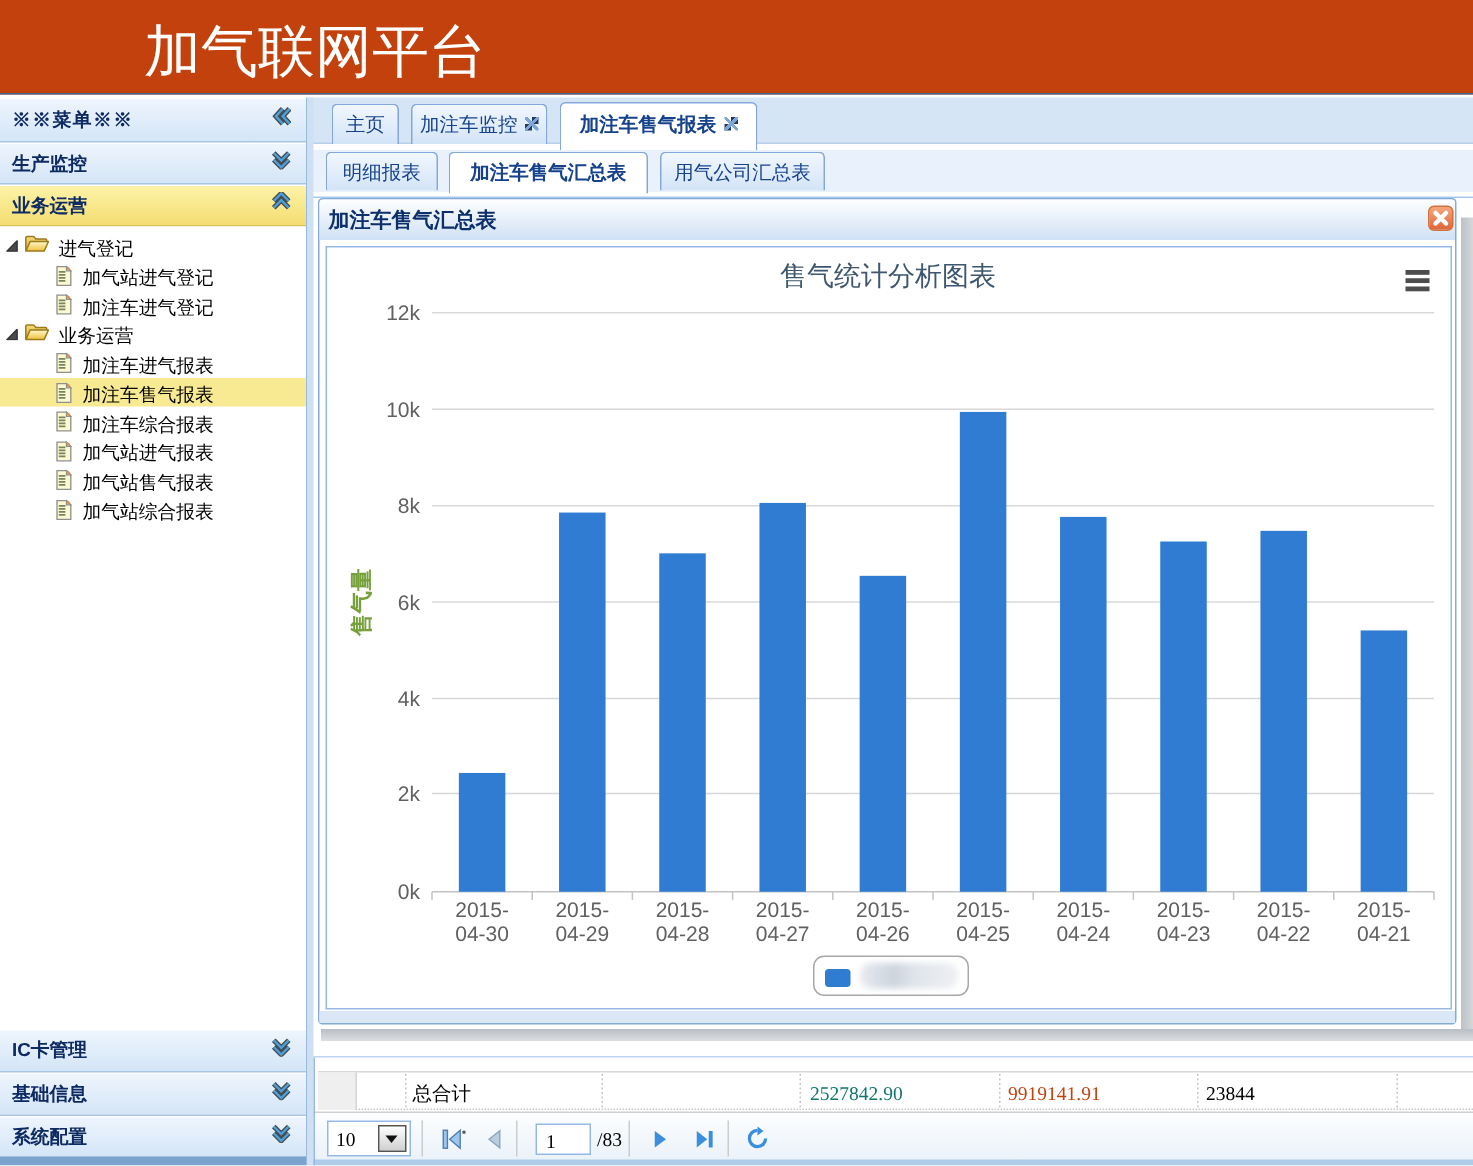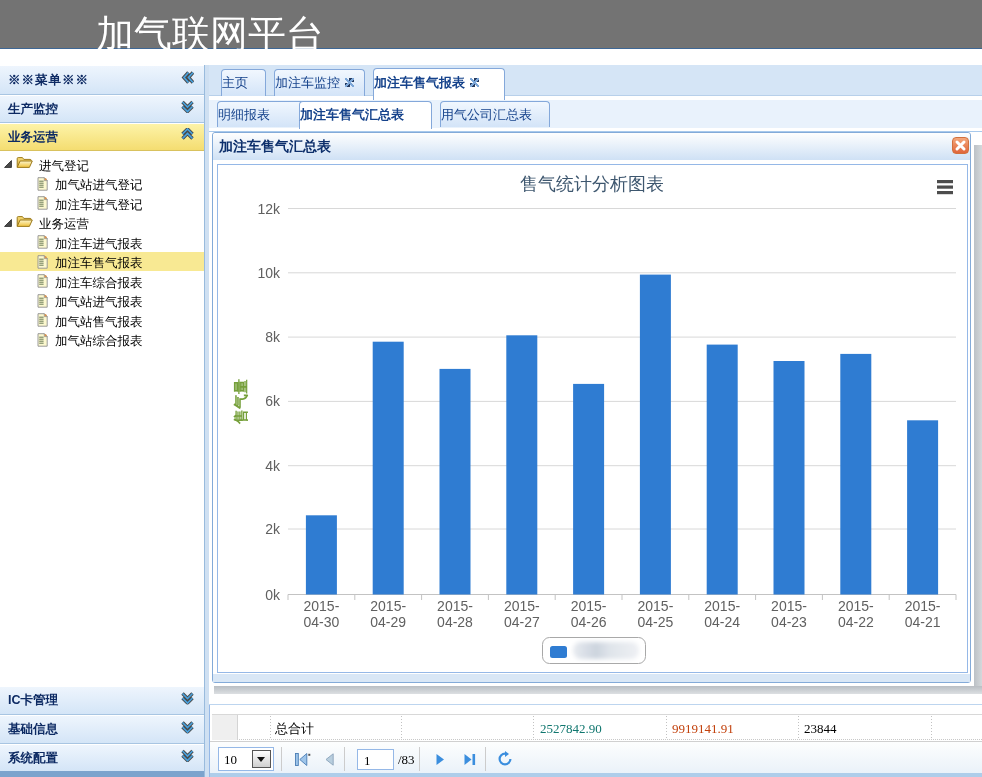--- a/index.html
+++ b/index.html
@@ -3,21 +3,21 @@
 <meta charset="utf-8">
 <style>
 *{margin:0;padding:0;box-sizing:border-box}
 html,body{width:982px;height:777px;background:#fff;overflow:hidden}
 body{position:relative;font-family:"Liberation Sans",sans-serif}
 .abs{position:absolute}
 .hdrbar{background:linear-gradient(#eef5fd,#d4e5f7);border-bottom:1px solid #a8c5e2;color:#0d2a63;font-weight:bold;font-size:12.5px}
 .arrow{position:absolute;right:10px;top:50%;transform:translateY(-50%)}
 .trow{position:absolute;left:0;width:204px;height:19px}
 .ttx{position:absolute;top:2.5px;font-size:12.5px;color:#000;white-space:nowrap}
-.tab{position:absolute;border:1px solid #84a8da;border-bottom:none;border-radius:4px 4px 0 0;background:linear-gradient(#f1f7fe,#d3e4f8);color:#15428b;font-size:13px;text-align:left}
+.tab{position:absolute;border:1px solid #84a8da;border-bottom:none;border-radius:4px 4px 0 0;background:linear-gradient(#f1f7fe,#d3e4f8);color:#15428b;font-size:13px;text-align:center}
 .tabact{background:#fff;font-weight:bold}
 .tclose{display:inline-block;width:9px;height:9px;margin-left:5px;position:relative}
 .tclose:before{content:"";position:absolute;inset:0;background:
  linear-gradient(45deg,transparent 42%,#7da7d8 42%,#7da7d8 58%,transparent 58%),
  linear-gradient(-45deg,transparent 42%,#7da7d8 42%,#7da7d8 58%,transparent 58%),
  conic-gradient(#253a5e 0 25%,transparent 0 50%,#253a5e 0 75%,transparent 0);
 }
 </style>
 </head>
 <body>
@@ -45,21 +45,21 @@
           <line x1="2.2" y1="8.2" x2="6.6" y2="8.2"></line>
           <line x1="2.2" y1="10.2" x2="6.6" y2="10.2"></line>
         </g>
       </g>
 <g id="itri">
         <polygon points="0.5,6.5 6.5,6.5 6.5,0.5" fill="#4a4a4a" stroke="#333" stroke-width="0.8" stroke-linejoin="round"></polygon>
       </g>
 </defs>
   </svg>
 
-<div class="abs" style="left:0;top:0;width:982px;height:49px;background:#737373;border-bottom:1px solid #3e6795">
+<div class="abs" style="left:0;top:0;width:982px;height:63px;background:#c2410c;border-bottom:1px solid #3e6795">
   <div class="abs" style="left:96px;top:9px;font-size:38px;color:#fff;font-weight:500">加气联网平台</div>
 </div>
 
 <div class="abs" style="left:0;top:65px;width:205px;height:712px;border-right:1px solid #99bbdd;background:#fff">
 
   <div class="abs hdrbar" style="left:0;top:1px;width:204px;height:29px;line-height:28px;padding-left:8px;letter-spacing:1px">※※菜单※※
     <span class="arrow"><svg width="13" height="13" viewBox="0 0 13 13">
           <g fill="none">
             <path d="M7.5 1.5 L3 6.5 L7.5 11.5 M12 1.5 L7.5 6.5 L12 11.5" stroke="#4a4a4a" stroke-width="3.6"></path>
             <path d="M7.5 1.5 L3 6.5 L7.5 11.5 M12 1.5 L7.5 6.5 L12 11.5" stroke="#49a2df" stroke-width="1.7"></path>
@@ -181,21 +181,21 @@
   </div>
   <div class="abs" style="left:0;top:706px;width:204px;height:6px;background:#7ba3cd"></div>
 </div>
 
 <div class="abs" style="left:206px;top:65px;width:776px;height:31px;background:#d5e5f6;border-bottom:1px solid #b8d0ea"></div>
 <div class="tab" style="left:221px;top:69px;width:45px;height:27px;line-height:26px">主页</div>
 <div class="tab" style="left:274px;top:69px;width:91px;height:27px;line-height:26px">加注车监控<span class="tclose"></span></div>
 <div class="tab tabact" style="left:373px;top:68px;width:132px;height:32px;line-height:28px;z-index:3">加注车售气报表<span class="tclose"></span></div>
 
 <div class="abs" style="left:206px;top:100px;width:776px;height:28px;background:#e9f2fc"></div>
-<div class="tab" style="left:217px;top:101px;width:98px;height:26px;line-height:25px">明细报表</div>
+<div class="tab" style="left:217px;top:101px;width:75px;height:26px;line-height:25px">明细报表</div>
 <div class="tab tabact" style="left:299px;top:101px;width:133px;height:28px;line-height:26px;z-index:3">加注车售气汇总表</div>
 <div class="tab" style="left:440px;top:101px;width:110px;height:26px;line-height:25px">用气公司汇总表</div>
 
 <div class="abs" style="left:206px;top:131px;width:776px;height:1px;background:#a8c9ec"></div>
 
 <div class="abs" style="left:212px;top:132px;width:759px;height:551px;border:1px solid #83aad8;border-radius:3px;background:#fff">
   <div class="abs" style="left:0;top:0;width:757px;height:27px;background:linear-gradient(#fefefe,#cfe1f5);border-radius:3px 3px 0 0"></div>
   <div class="abs" style="left:6px;top:5px;font-size:14px;font-weight:bold;color:#0d2f6b">加注车售气汇总表</div>
   <div class="abs" style="left:739px;top:4px;width:17px;height:17px;border-radius:4px;background:linear-gradient(#f4a87c,#e0653a);border:1px solid #d2703d">
     <svg width="15" height="15" style="position:absolute;left:0px;top:0px">

